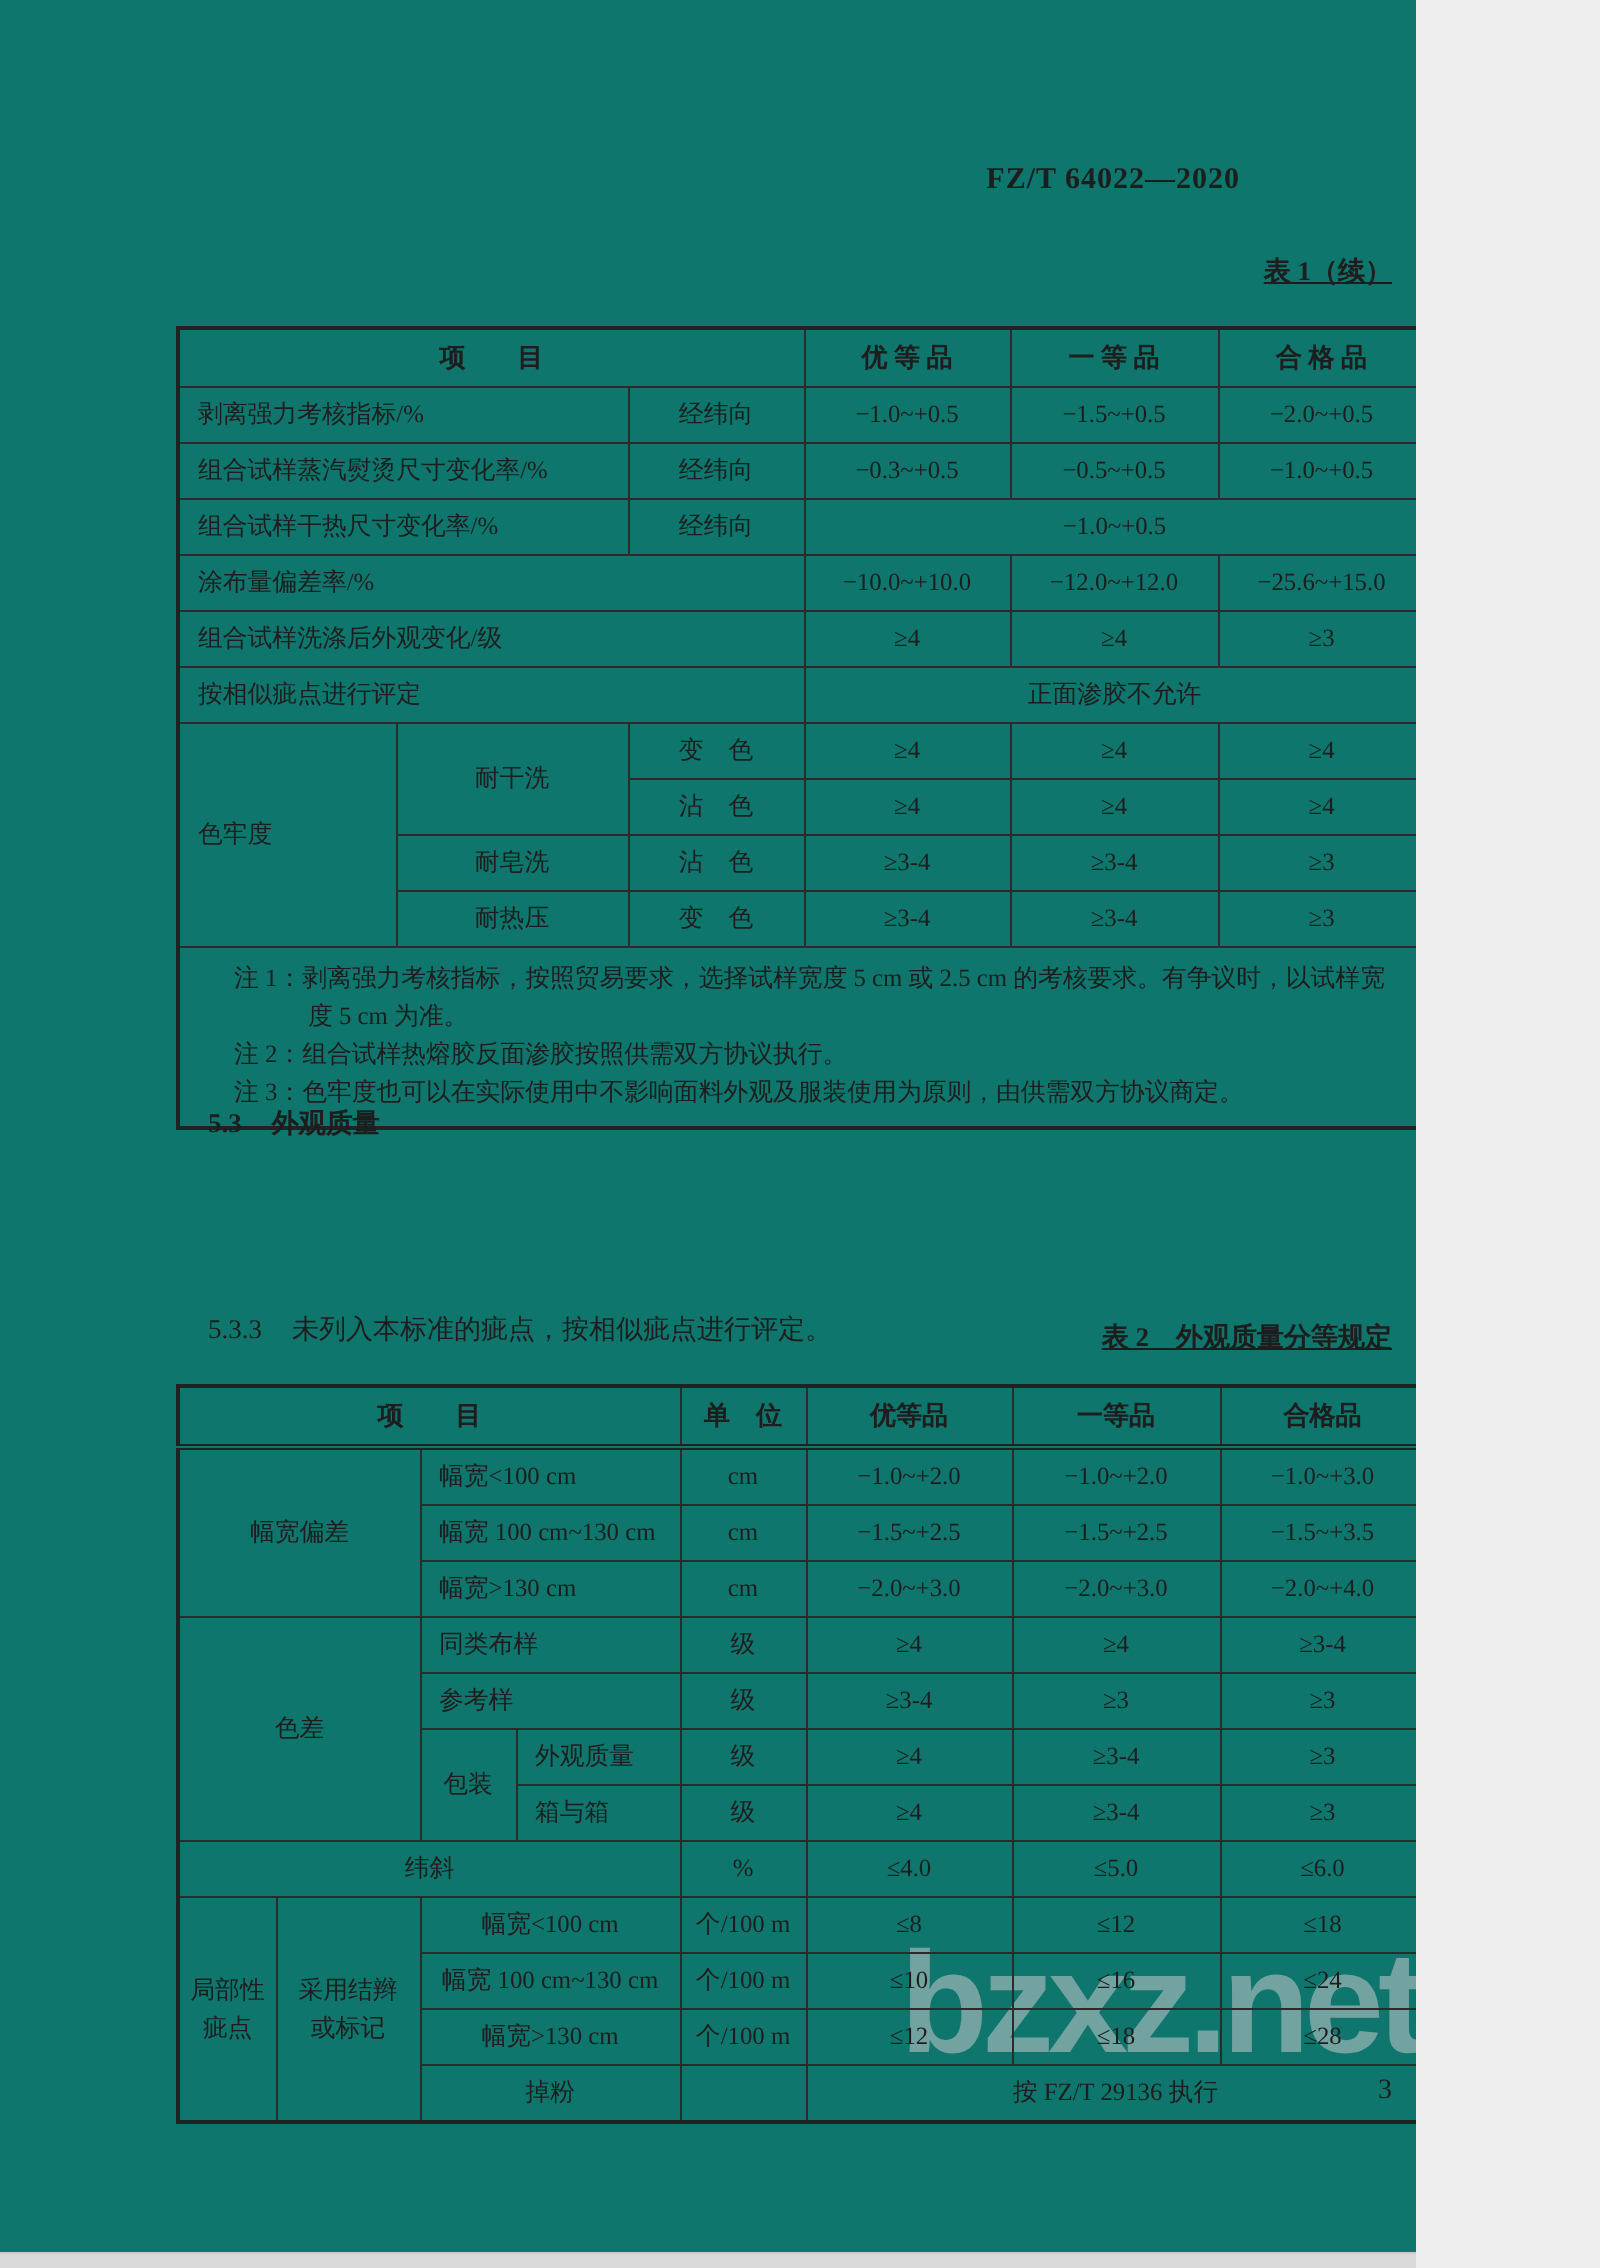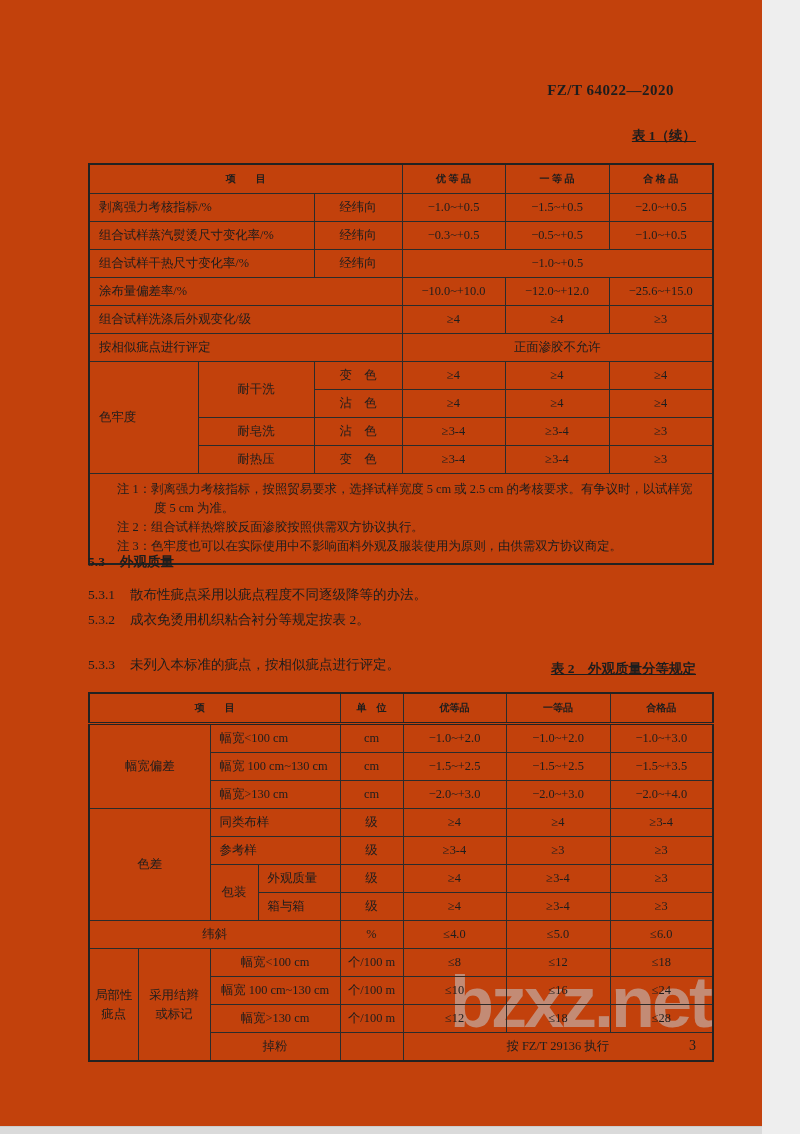--- a/index.html
+++ b/index.html
@@ -1,35 +1,35 @@
 <!DOCTYPE html>
 <html><head>
 <meta charset="utf-8">
 <style>
   html,body{margin:0;padding:0;background:#eee;}
-  .page{position:relative;width:762px;height:1134px;background:#c2410c;overflow:hidden;
+  .page{position:relative;width:708px;height:1134px;background:#0f766e;overflow:hidden;
         font-family:"Liberation Serif","DejaVu Serif",serif;color:#1d1d1d;}
   .docnum{position:absolute;top:82px;right:88px;font-size:15px;font-weight:bold;letter-spacing:.5px;}
   .caption{position:absolute;left:72px;width:624px;text-align:right;font-size:13.5px;font-weight:bold;text-decoration:underline;}
   #t1cap{top:127px;} #t2cap{top:660px;}
   table{border-collapse:collapse;table-layout:fixed;position:absolute;left:88px;width:624px;
         background:transparent;z-index:2;border:2px solid #222;}
   #t1{top:163px;} #t2{top:692px;}
   td,th{border:1px solid #2b2b2b;font-size:12.4px;font-weight:normal;text-align:center;
         vertical-align:middle;padding:1px 3px;height:25px;line-height:1.25;white-space:nowrap;
         overflow:hidden;}
-  th{font-weight:bold;height:26px;font-size:10px;margin-top:36px;}
+  th{font-weight:bold;height:26px;font-size:13px;margin-top:36px;}
   #t2 th{border-bottom:3px double #222;}
   .l{text-align:left;padding-left:9px;}
   .pre{white-space:pre-line;line-height:1.5;}
   .notes{text-align:left;padding:6px 10px 7px 27px;font-size:12.4px;line-height:19px;
          height:auto;white-space:normal;}
   .note{padding-left:37px;text-indent:-37px;}
   .sec{position:absolute;left:88px;font-size:13.5px;white-space:nowrap;z-index:2;}
-  .sec .num{display:inline-block;margin-right:15px;}
+  .sec .num{display:inline-block;margin-right:15px;padding-left:16px;}
   .h{font-weight:bold;}
   #sec-h{top:553px;} #c1{top:586px;} #c2{top:611px;} #c3{top:656px;}
   .wm{position:absolute;top:966px;left:450px;z-index:1;line-height:1;
       font-family:"Liberation Sans","DejaVu Sans",sans-serif;font-weight:bold;font-size:72px;
       color:#c4c8cc;opacity:.55;letter-spacing:-3px;}
   .pn{position:absolute;top:1038px;left:689px;font-size:14px;z-index:2;}
   .bbar{position:absolute;left:0;bottom:0;width:800px;height:7px;background:#dadada;border-top:1px solid #ccc;}
 </style>
 </head>
 <body>
@@ -124,26 +124,20 @@
         <div class="note">注 1：剥离强力考核指标，按照贸易要求，选择试样宽度 5 cm 或 2.5 cm 的考核要求。有争议时，以试样宽度 5 cm 为准。</div>
         <div class="note">注 2：组合试样热熔胶反面渗胶按照供需双方协议执行。</div>
         <div class="note">注 3：色牢度也可以在实际使用中不影响面料外观及服装使用为原则，由供需双方协议商定。</div>
       </td>
     </tr>
     </tbody>
   </table>
 
   <div class="sec h" id="sec-h">
     <span class="num">5.3</span><span>外观质量</span>
-  </div>
-  <div class="sec" id="c1">
-    <span class="num">5.3.1</span><span>散布性疵点采用以疵点程度不同逐级降等的办法。</span>
-  </div>
-  <div class="sec" id="c2">
-    <span class="num">5.3.2</span><span>成衣免烫用机织粘合衬分等规定按表 2。</span>
   </div>
   <div class="sec" id="c3">
     <span class="num">5.3.3</span><span>未列入本标准的疵点，按相似疵点进行评定。</span>
   </div>
 
   <div class="caption" id="t2cap">表 2　外观质量分等规定</div>
 
   <table id="t2">
     <colgroup>
       <col style="width:49px">

